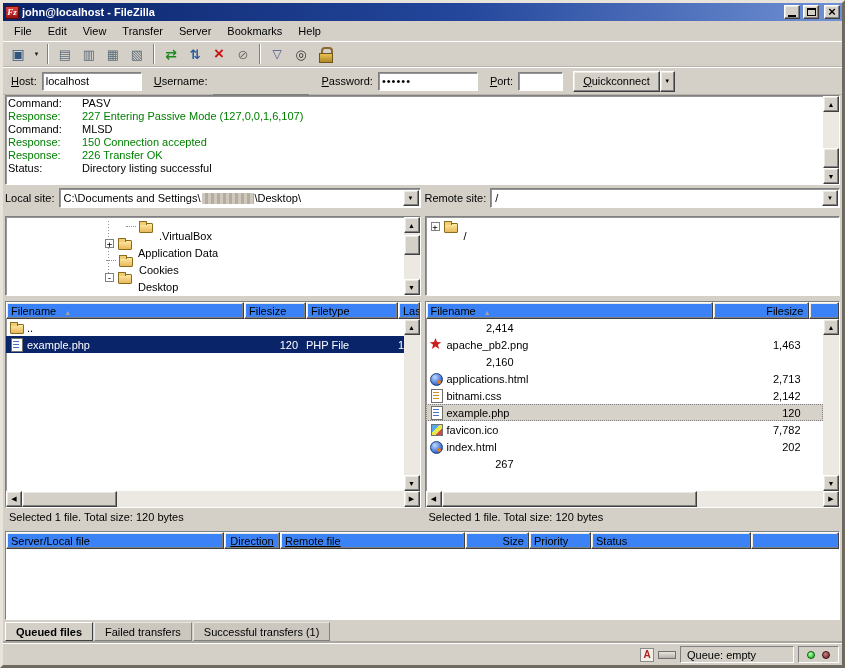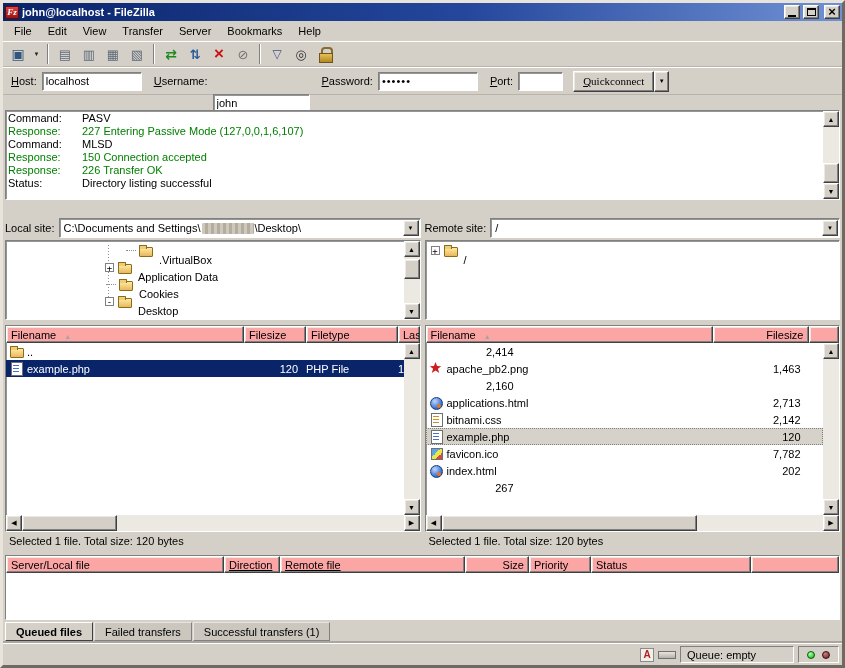--- a/index.html
+++ b/index.html
@@ -44,71 +44,71 @@
   [data-icon="lock-icon"]::after  { content:""; position:absolute; top:7px; left:3px; width:12px; height:8px; background:linear-gradient(#e8c050,#b08828); border:1px solid #70551a; }
 
   
   .quickbar { flex:none; height:28px; display:flex; align-items:center; padding:0 6px; border-top:1px solid #fff; border-bottom:1px solid #b8b4ac; }
   .qlabel { display:inline-block; margin:0 5px 0 12px; }
   .qlabel:first-child { margin-left:2px; }
   .qlabel::first-letter { text-decoration:underline; }
   .tfield { height:19px; background:#fff; border:1px solid; border-color:#808080 #fff #fff #808080; box-shadow:inset 1px 1px 0 rgba(64,64,64,.55); padding:1px 3px; font:inherit; }
   .f-host { width:100px; } .f-user { width:97px;margin-top:44px; } .f-pass { width:100px; letter-spacing:1px; } .f-port { width:45px; }
   .qc-btn { height:21px; margin-left:10px; padding:0 9px; background:#d4d0c8; border:1px solid; border-color:#fff #404040 #404040 #fff; box-shadow:inset -1px -1px 0 #808080, inset 1px 1px 0 #ece9e2; display:flex; align-items:center; }
-  .btn-label { display:inline-block;font-family:Liberation Serif, serif; }
+  .btn-label { display:inline-block; }
   .btn-label::first-letter { text-decoration:underline; }
   .qc-drop { width:15px; height:21px; background:#d4d0c8; border:1px solid; border-color:#fff #404040 #404040 #fff; box-shadow:inset -1px -1px 0 #808080, inset 1px 1px 0 #ece9e2; display:flex; align-items:center; justify-content:center; }
   .qc-drop::before { content:"▼"; font-size:6px; }
 
   
   .sunken { border:1px solid; border-color:#808080 #fff #fff #808080; box-shadow:inset 1px 1px 0 rgba(64,64,64,.55); }
   .vscroll { position:absolute; top:0; right:0; bottom:0; width:16px; background:#ece9e2; display:flex; flex-direction:column; }
   .sb-btn { width:16px; height:16px; flex:none; background:#d4d0c8; border:1px solid; border-color:#fff #404040 #404040 #fff; box-shadow:inset -1px -1px 0 #808080, inset 1px 1px 0 #ece9e2; display:flex; align-items:center; justify-content:center; }
   .sb-up::before { content:"▲"; font-size:7px; }
   .sb-down::before { content:"▼"; font-size:7px; }
   .sb-left::before { content:"◀"; font-size:7px; }
   .sb-right::before { content:"▶"; font-size:7px; }
   .sb-track { flex:1; position:relative; }
   .sb-thumb { position:absolute; left:0; right:0; background:#d4d0c8; border:1px solid; border-color:#fff #404040 #404040 #fff; box-shadow:inset -1px -1px 0 #808080, inset 1px 1px 0 #ece9e2; }
   .hscroll { height:16px; flex:none; background:#ece9e2; display:flex; }
   .hs-track { flex:1; position:relative; }
   .hs-thumb { position:absolute; top:0; bottom:0; left:0; background:#d4d0c8; border:1px solid; border-color:#fff #404040 #404040 #fff; box-shadow:inset -1px -1px 0 #808080, inset 1px 1px 0 #ece9e2; }
 
   
-  .logbox { flex:none; margin:15px 2px; height:90px; background:#fff; position:relative; overflow:hidden;padding-left:28px; }
+  .logbox { flex:none; margin:0 2px; height:90px; background:#fff; position:relative; overflow:hidden;padding-left:28px; }
   .log-lines { position:absolute; top:1px; left:2px; right:17px; bottom:1px; line-height:13px; }
   .log-line { display:flex; white-space:nowrap; }
   .log-label { width:74px; flex:none; }
 
   
   .main { flex:none; display:flex; padding:0 2px; }
   .pane { flex:1; min-width:0; display:flex; flex-direction:column; }
   .vsplit { width:4px; flex:none; }
-  .site-row { height:20px; margin:3px 0 2px; display:flex; align-items:center; }
+  .site-row { height:20px; margin:3px 0 8px; display:flex; align-items:center; }
   .site-label { margin-right:4px; white-space:nowrap; }
   .combo { flex:1; height:20px; position:relative; background:#fff; padding:3px 20px 0 4px; white-space:nowrap; overflow:hidden; }
   .combo-btn { position:absolute; right:1px; top:1px; width:16px; height:16px; background:#d4d0c8; border:1px solid; border-color:#fff #404040 #404040 #fff; box-shadow:inset -1px -1px 0 #808080, inset 1px 1px 0 #ece9e2; display:flex; align-items:center; justify-content:center; }
   .combo-btn::before { content:"▼"; font-size:6px; }
   .blur { display:inline-block; width:52px; height:11px; vertical-align:-2px; margin:0 1px; border-radius:1px; background:repeating-linear-gradient(90deg,#cfc8bd 0 3px,#b3ac9f 3px 6px); filter:blur(.7px); }
 
   .treebox { height:80px; flex:none; background:#fff; position:relative; overflow:hidden; }
   .tree { position:absolute; top:1px; left:1px; right:17px; bottom:1px; overflow:hidden; }
   .tree-full { right:1px; }
   .tree-row { height:17px; display:flex; align-items:center; white-space:nowrap; }
   .indent-a { padding-left:98px; } .indent-b { padding-left:99px; } .indent-c { padding-left:119px; } .indent-r { padding-left:4px; }
   .expander { width:9px; height:9px; flex:none; border:1px solid #808080; background:#fff; display:flex; align-items:center; justify-content:center; font:9px/8px "DejaVu Sans Mono",monospace; margin-right:3px; }
   .expander:empty { border-color:transparent; background:transparent; }
   .stub { width:10px; height:1px; border-top:1px dotted #909090; margin-right:2px; flex:none; }
   .tree-label { margin-left:3px;margin-top:19px; }
   .guide { position:absolute; left:102px; top:4px; width:1px; height:62px; background:repeating-linear-gradient(to bottom,#909090 0 1px,transparent 1px 3px); }
 
   
   .listbox { height:207px; flex:none; background:#fff; display:flex; flex-direction:column; }
   .list-header { height:17px; flex:none; display:flex; background:#d4d0c8; overflow:hidden; }
-  .hcell { background:#fca5a5; border:1px solid; border-color:#fff #404040 #404040 #fff; box-shadow:inset -1px -1px 0 #808080, inset 1px 1px 0 #ece9e2; padding:1px 4px; display:flex; align-items:center; overflow:hidden; white-space:nowrap; flex:none; }
+  .hcell { background:#3b82f6; border:1px solid; border-color:#fff #404040 #404040 #fff; box-shadow:inset -1px -1px 0 #808080, inset 1px 1px 0 #ece9e2; padding:1px 4px; display:flex; align-items:center; overflow:hidden; white-space:nowrap; flex:none;text-align:center; }
   .sort::before { content:"▲"; font-size:7px; color:#a8a49c; margin-left:8px; }
   .lc0 { width:238px; } .lc1 { width:62px; } .lc2 { width:92px; } .lcf { flex:1; }
   .rc0 { width:287px; } .rc1 { width:96px; justify-content:flex-end; } .rcf { flex:1; }
   .list-body { flex:1; position:relative; overflow:hidden; padding-right:16px; }
   .lrow { height:17px; display:flex; align-items:center; }
   .lrow[data-selected="active"] { background:#0a246a; color:#fff; }
   .lrow[data-selected="inactive"] { background:#d6d2ca; outline:1px dotted #808080; outline-offset:-1px; }
   .cell { overflow:hidden; white-space:nowrap; height:17px; display:flex; align-items:center; flex:none; }
   .name-cell { padding-left:3px; }
   .size-cell { justify-content:flex-end; padding-right:8px; }

